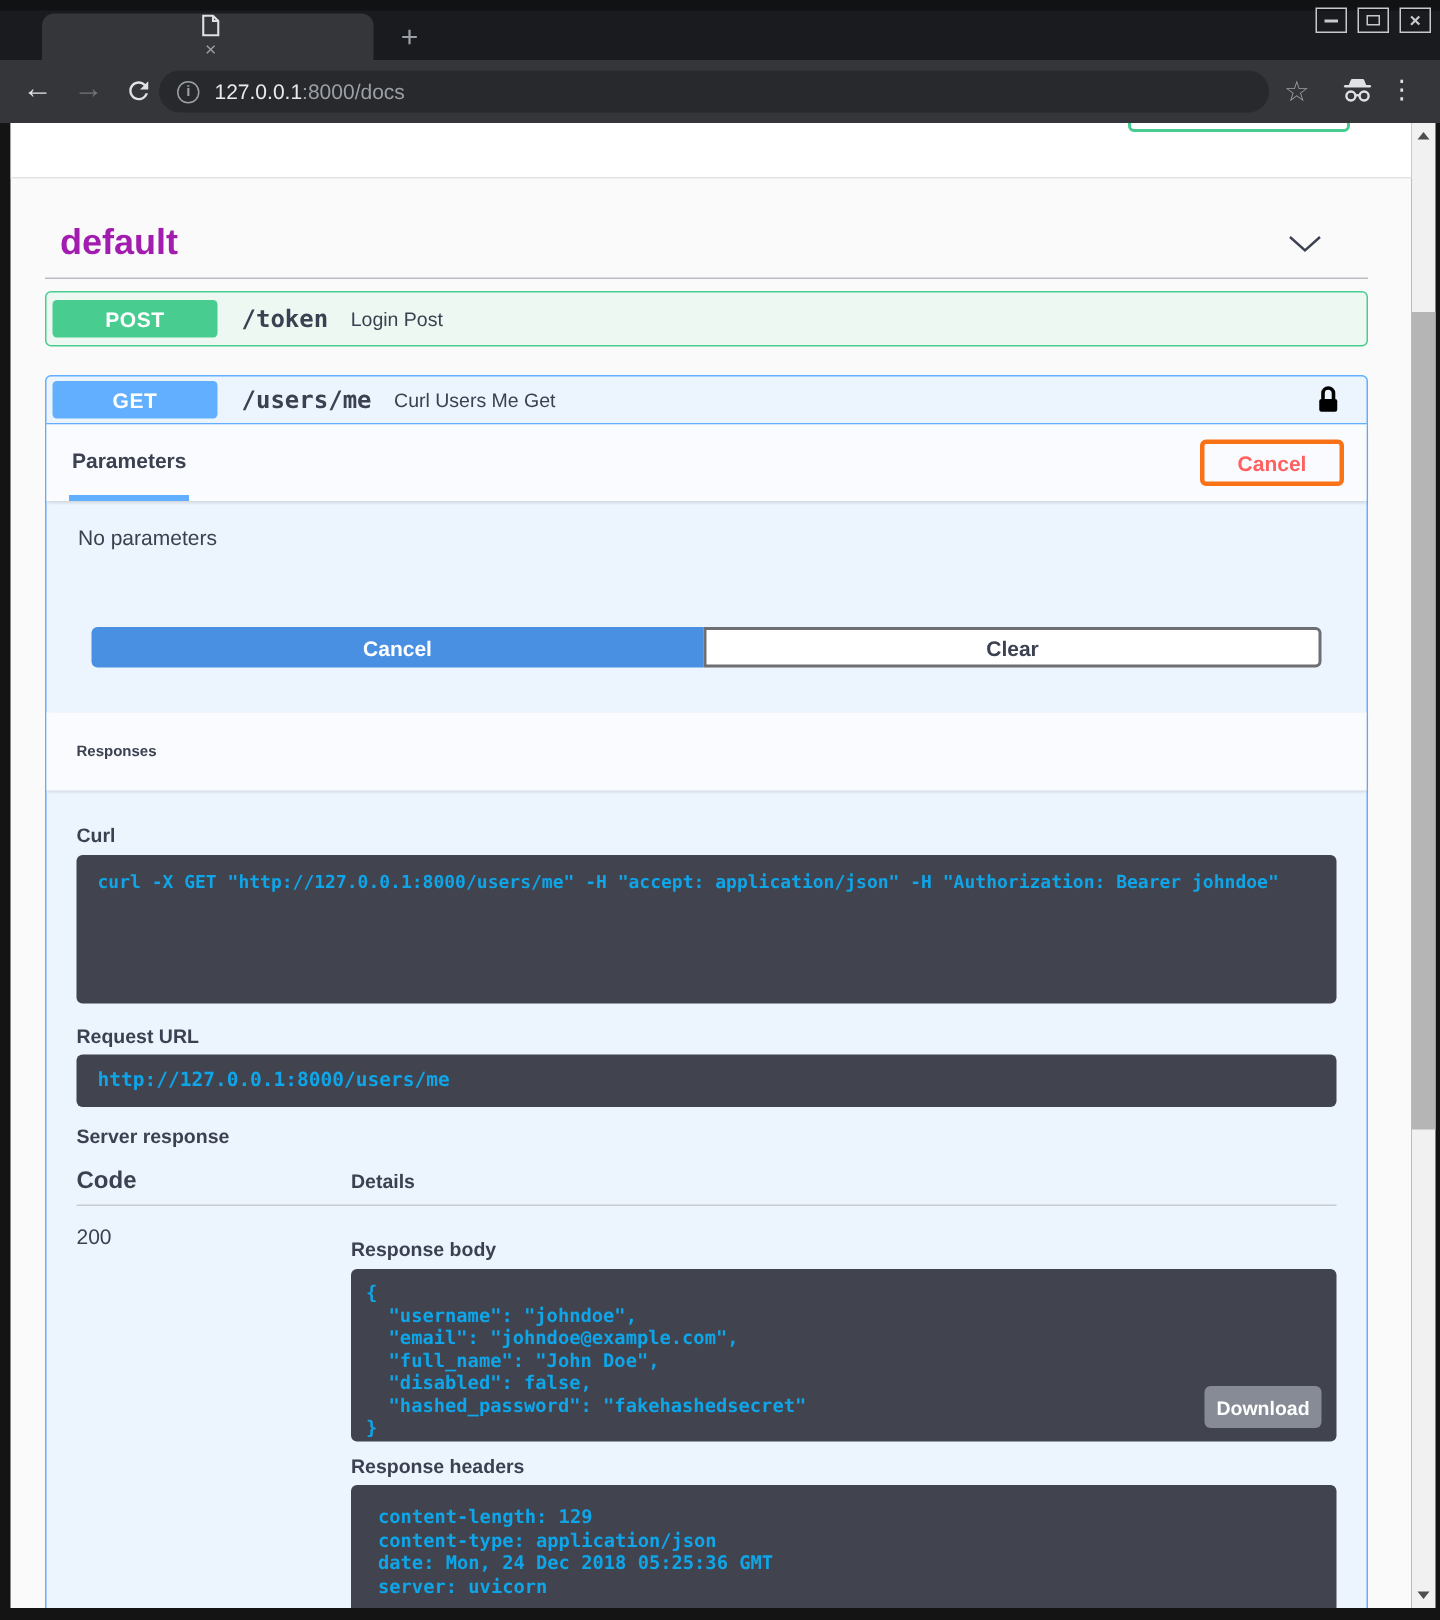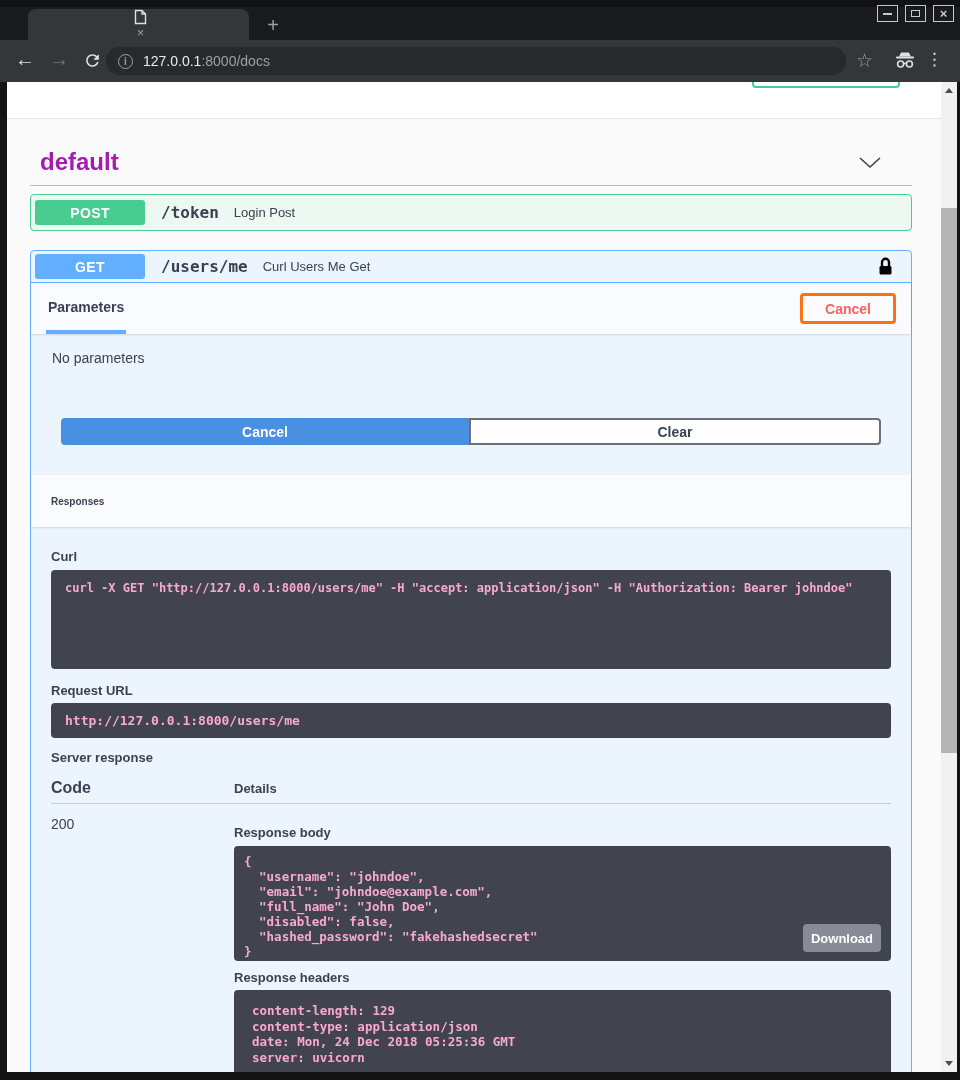--- a/index.html
+++ b/index.html
@@ -82,21 +82,21 @@
   .btn-clear { flex:1; background:#fff; border:2px solid #6d6f73; border-radius:0 4px 4px 0; color:#3b4151;
     font-weight:700; font-size:14px; display:flex; align-items:center; justify-content:center; }
 
   .responses-header { height:52px; background:#f9fbfe; box-shadow:0 1px 2px rgba(0,0,0,.12);
     display:flex; align-items:center; padding:0 20px; font-size:10px; font-weight:700; color:#3b4151; }
   .responses-inner { padding:22px 20px 20px; }
 
   .block-label { font-size:13px; font-weight:700; color:#3b4151; line-height:15px; }
   .dark-block { background:#41444e; border-radius:4px; overflow:hidden; }
   pre.code { margin:0; font-family:"DejaVu Sans Mono", monospace; font-weight:700; font-size:12px;
-    line-height:15px; color:#f9a8d4; white-space:pre; }
+    line-height:15px; color:#0ea5e9; white-space:pre; }
   .curl-block { margin-top:6px; height:99px; padding:11px 14px; }
   .label-requrl { margin-top:14px; }
   .url-block { margin-top:5px; height:35px; padding:10px 14px; }
   .url-block pre.code { font-size:13px; }
   .label-server { margin-top:12px; }
 
   .resp-thead { display:flex; margin-top:14px; align-items:baseline; }
   .col-code { width:183px; }
   .code-header { font-size:16px; font-weight:700; color:#3b4151; }
   .details-header { font-size:13px; font-weight:700; color:#3b4151; }

